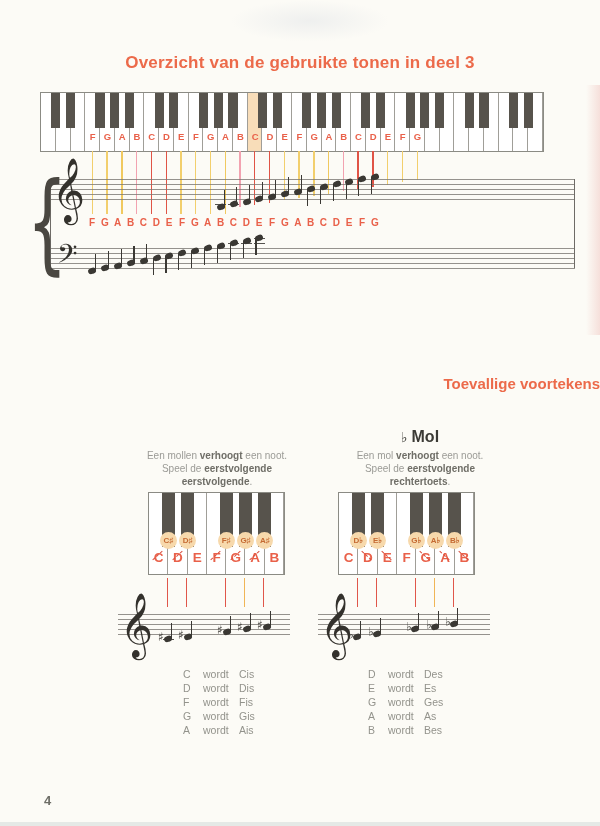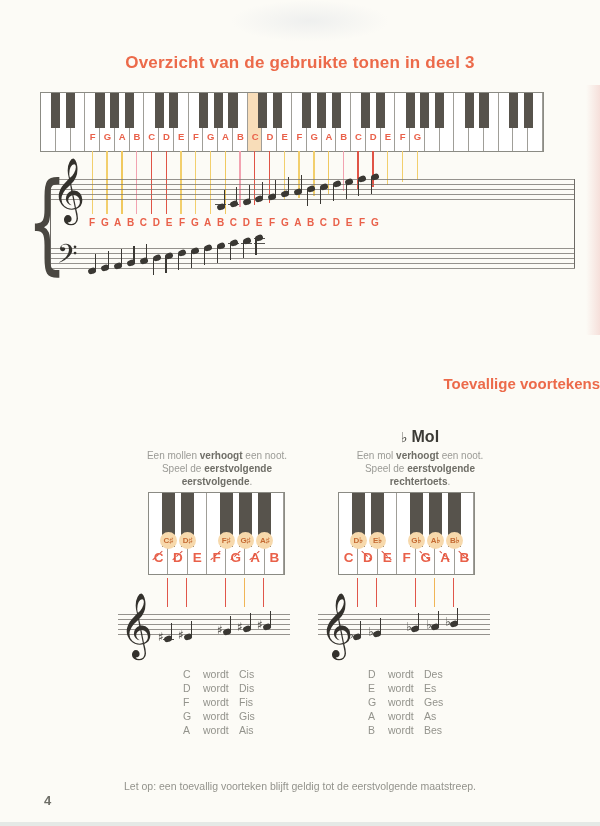--- a/index.html
+++ b/index.html
@@ -460,15 +460,14 @@
         <span class="c1">wordt</span>
         <span class="c2">As</span>
       </div>
       <div class="row" style="top: 56px;">
         <span class="c0">B</span>
         <span class="c1">wordt</span>
         <span class="c2">Bes</span>
       </div>
     </div>
 
-  <div class="abs footer-note">Let op: een toevallig voorteken blijft geldig tot de eerstvolgende maatstreep.</div>
   <div class="abs page-num">4</div>
 </div>
 
 </body></html>

